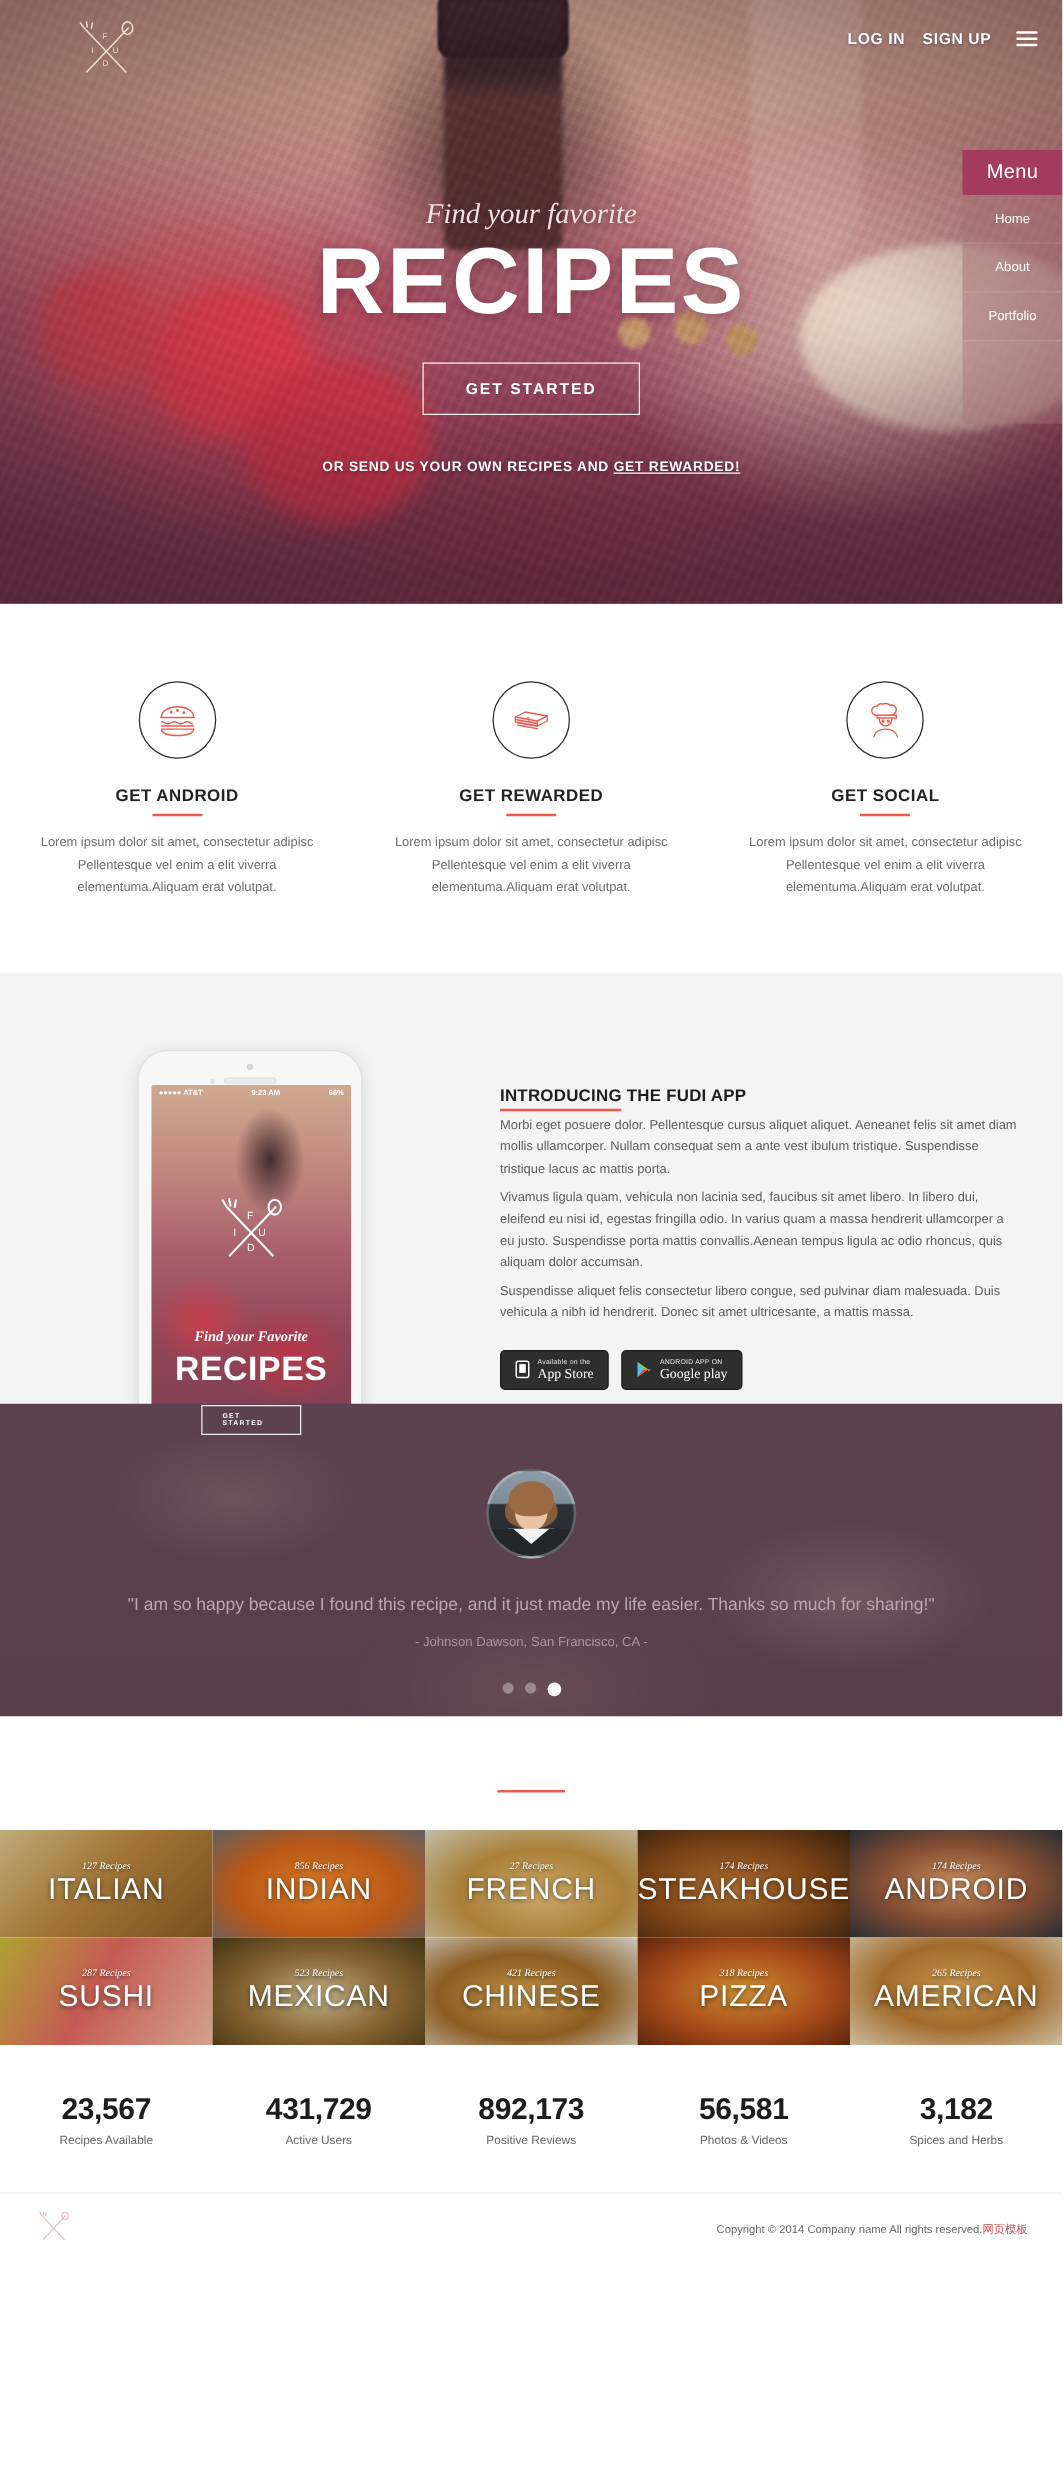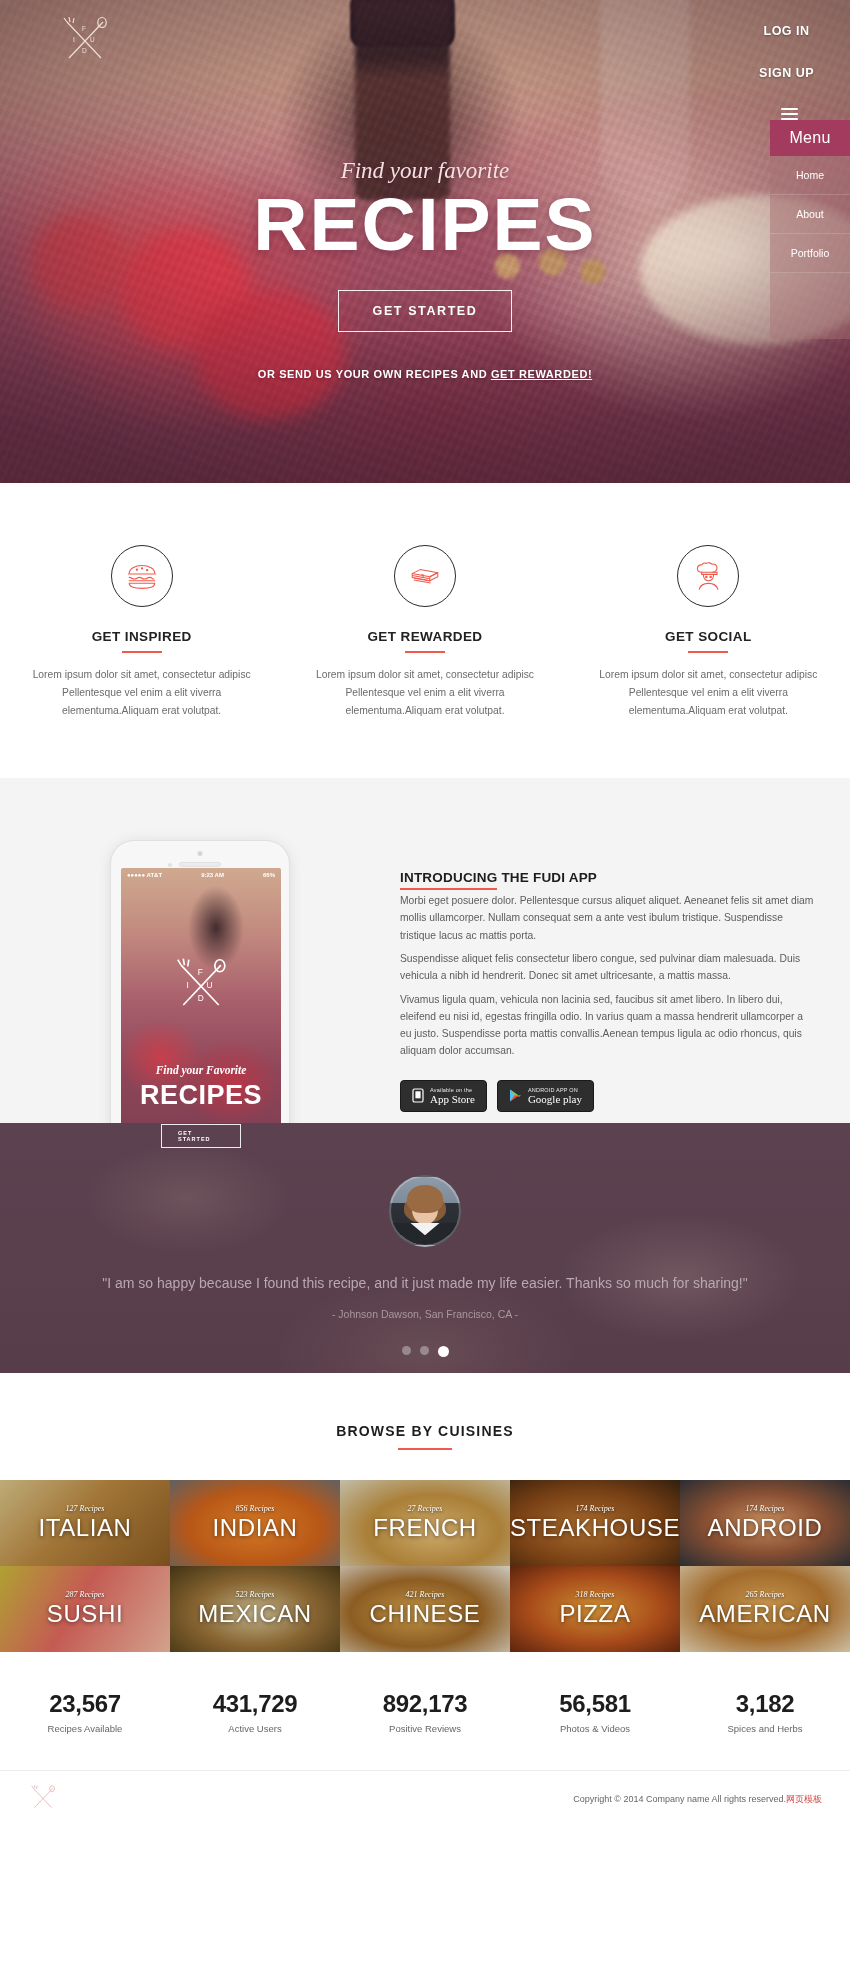--- a/index.html
+++ b/index.html
@@ -49,21 +49,21 @@
           background:radial-gradient(ellipse at 40% 40%, rgba(243,231,215,.9), rgba(222,201,178,.5));
           border-radius:50%; filter:blur(4px); }
   .olives { position:absolute; left:470px; top:230px; width:150px; height:80px;
             background:radial-gradient(circle at 25% 45%, #c9a06a 12px, transparent 13px),
                        radial-gradient(circle at 55% 40%, #c09560 13px, transparent 14px),
                        radial-gradient(circle at 82% 52%, #bb9058 12px, transparent 13px);
             filter:blur(2px); opacity:.85; }
 
   .topbar { position:absolute; left:0; top:0; width:850px; height:62px; z-index:12; }
   .logo { position:absolute; left:57px; top:14px; width:56px; height:50px; }
-  .nav-right { position:absolute; right:36px; top:24px; display:flex; align-items:center; gap:28px;flex-direction:column; }
+  .nav-right { position:absolute; right:20px; top:24px; display:flex; align-items:center; gap:14px; }
   .nav-link {
     color:#fff; font-size:12.5px; font-weight:bold; letter-spacing:.5px;
     text-decoration:none; text-shadow:0 1px 2px rgba(0,0,0,.35);
   }
   .hamburger { display:flex; flex-direction:column; gap:3px; width:17px; margin-left:6px; cursor:pointer; }
   .hamburger i { display:block; height:2px; background:#fff; border-radius:1px; }
 
   .hero-content { position:absolute; left:0; top:0; width:850px; z-index:11; text-align:center; }
   .hero-eyebrow {
     margin-top:158px; font-family:"Liberation Serif", serif; font-style:italic;
@@ -281,21 +281,21 @@
             <path d="M4 14h32"></path>
             <path d="M5 18c3 0 3 2 6 2s3-2 6-2 3 2 6 2 3-2 6-2 3 2 5 2"></path>
             <path d="M5 22h30"></path>
             <path d="M5 25c0 4 6.7 6 15 6s15-2 15-6z"></path>
             <circle cx="14" cy="9" r=".7" fill="#ef5a4c"></circle>
             <circle cx="20" cy="7.5" r=".7" fill="#ef5a4c"></circle>
             <circle cx="26" cy="9.5" r=".7" fill="#ef5a4c"></circle>
           </g>
         </svg>
       </div>
-      <div class="ftitle">GET INSPIRED</div>
+      <div class="ftitle">GET ANDROID</div>
       <div class="fline"></div>
       <div class="fdesc">Lorem ipsum dolor sit amet, consectetur adipisc Pellentesque vel enim a elit viverra elementuma.Aliquam erat volutpat.</div>
     </div>
 
     <div class="feature">
       <div class="fcircle">
         <svg viewBox="0 0 40 30" width="32" height="24">
           <g stroke="#ef5a4c" stroke-width="1.3" fill="none" stroke-linejoin="round">
             <path d="M4 12l10-5 22 4-10 5z"></path>
             <path d="M4 12v5l22 4v-5"></path>
@@ -363,22 +363,22 @@
           <div class="ph-btn">GET STARTED</div>
         </div>
       </div>
     </div>
 
     <div class="apptext">
       <div class="apptitle">
         <span class="u">INTRODUCING</span><span> THE FUDI APP</span>
       </div>
       <p>Morbi eget posuere dolor. Pellentesque cursus aliquet aliquet. Aeneanet felis sit amet diam mollis ullamcorper. Nullam consequat sem a ante vest ibulum tristique. Suspendisse tristique lacus ac mattis porta.</p>
+      <p>Vivamus ligula quam, vehicula non lacinia sed, faucibus sit amet libero. In libero dui, eleifend eu nisi id, egestas fringilla odio. In varius quam a massa hendrerit ullamcorper a eu justo. Suspendisse porta mattis convallis.Aenean tempus ligula ac odio rhoncus, quis aliquam dolor accumsan.</p>
       <p>Suspendisse aliquet felis consectetur libero congue, sed pulvinar diam malesuada. Duis vehicula a nibh id hendrerit. Donec sit amet ultricesante, a mattis massa.</p>
-      <p>Vivamus ligula quam, vehicula non lacinia sed, faucibus sit amet libero. In libero dui, eleifend eu nisi id, egestas fringilla odio. In varius quam a massa hendrerit ullamcorper a eu justo. Suspendisse porta mattis convallis.Aenean tempus ligula ac odio rhoncus, quis aliquam dolor accumsan.</p>
       <div class="badges">
         <div class="badge">
           <svg width="12" height="15" viewBox="0 0 12 15">
             <rect x="1" y="1" width="10" height="13" rx="1.6" fill="none" stroke="#fff" stroke-width="1.2"></rect>
             <rect x="3.4" y="3.3" width="5.2" height="7" fill="#fff"></rect>
           </svg>
           <div>
             <div class="bt">Available on the</div>
             <div class="bb">App Store</div>
           </div>
@@ -411,21 +411,20 @@
     <div class="tquote">"I am so happy because I found this recipe, and it just made my life easier. Thanks so much for sharing!"</div>
     <div class="tauthor">- Johnson Dawson, San Francisco, CA -</div>
     <div class="dots">
       <span class="dot"></span>
       <span class="dot"></span>
       <span class="dot on"></span>
     </div>
   </section>
 
   <section class="cuisines">
-    <div class="ctitle">BROWSE BY CUISINES</div>
     <div class="cline"></div>
   </section>
 
   <div class="grid">
     <div class="cell" style="background:linear-gradient(135deg,#d9c48a,#b8863f 45%,#8a5a22);">
       <div class="ov"></div>
         <div class="cnt">
         <span class="rc">127 Recipes</span>
         <span class="nm">ITALIAN</span>
         </div>

